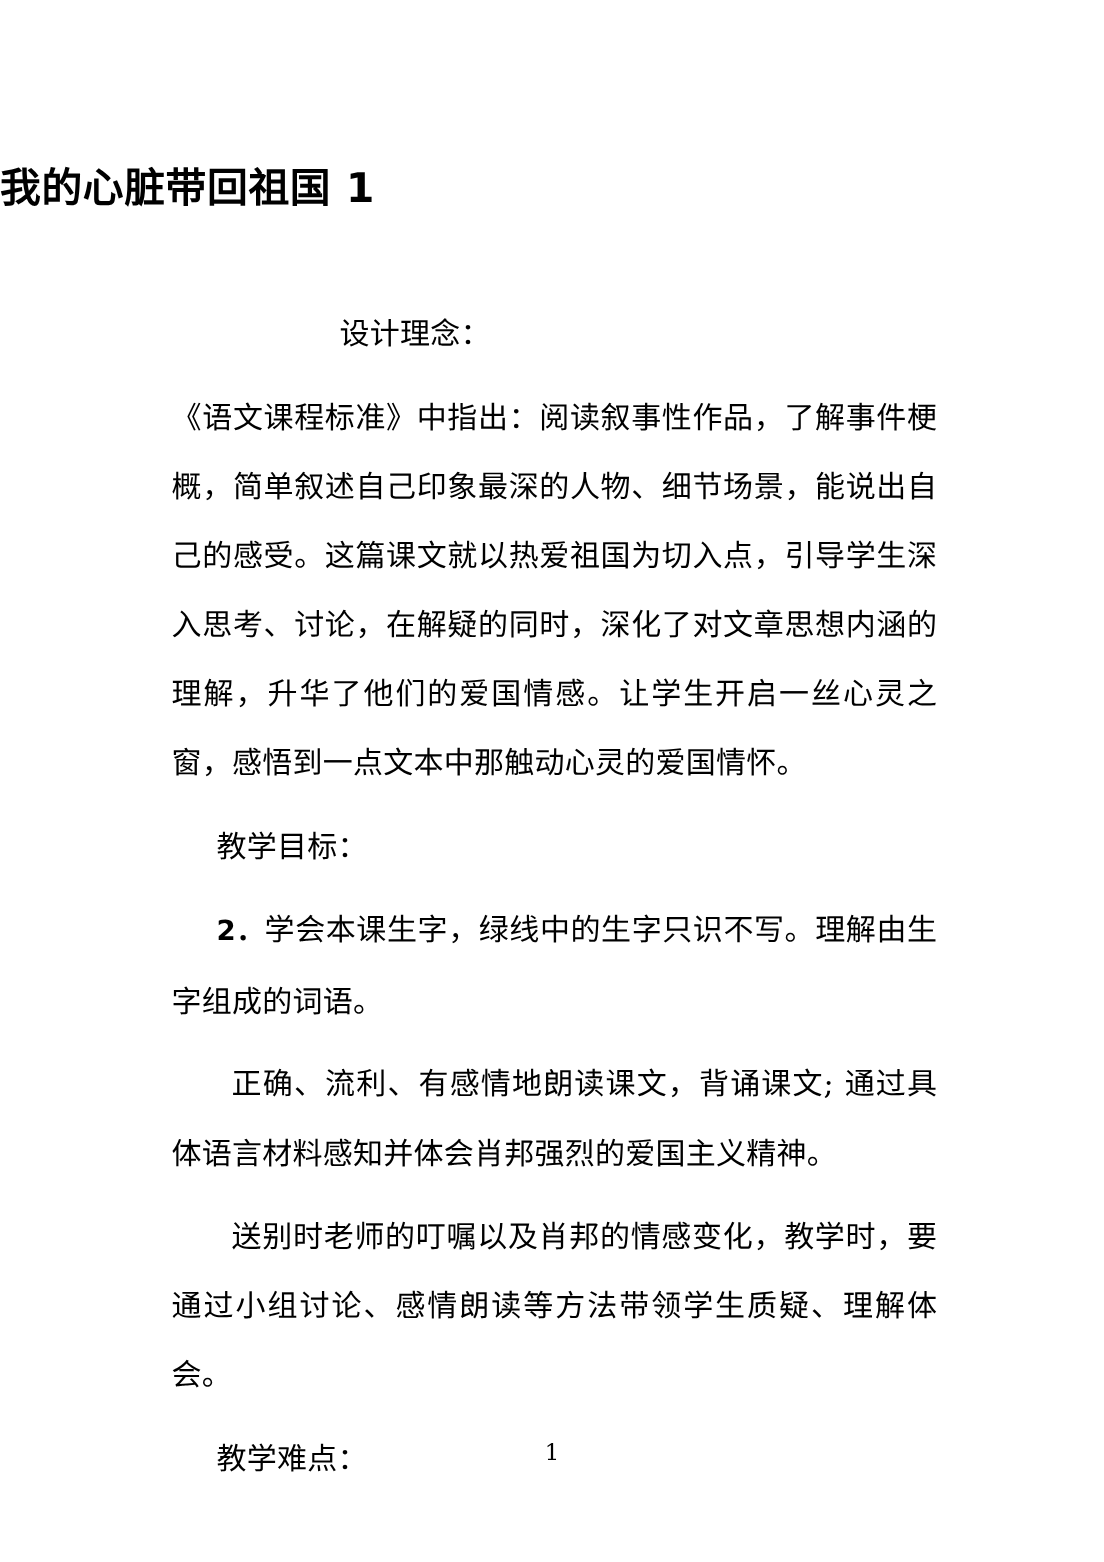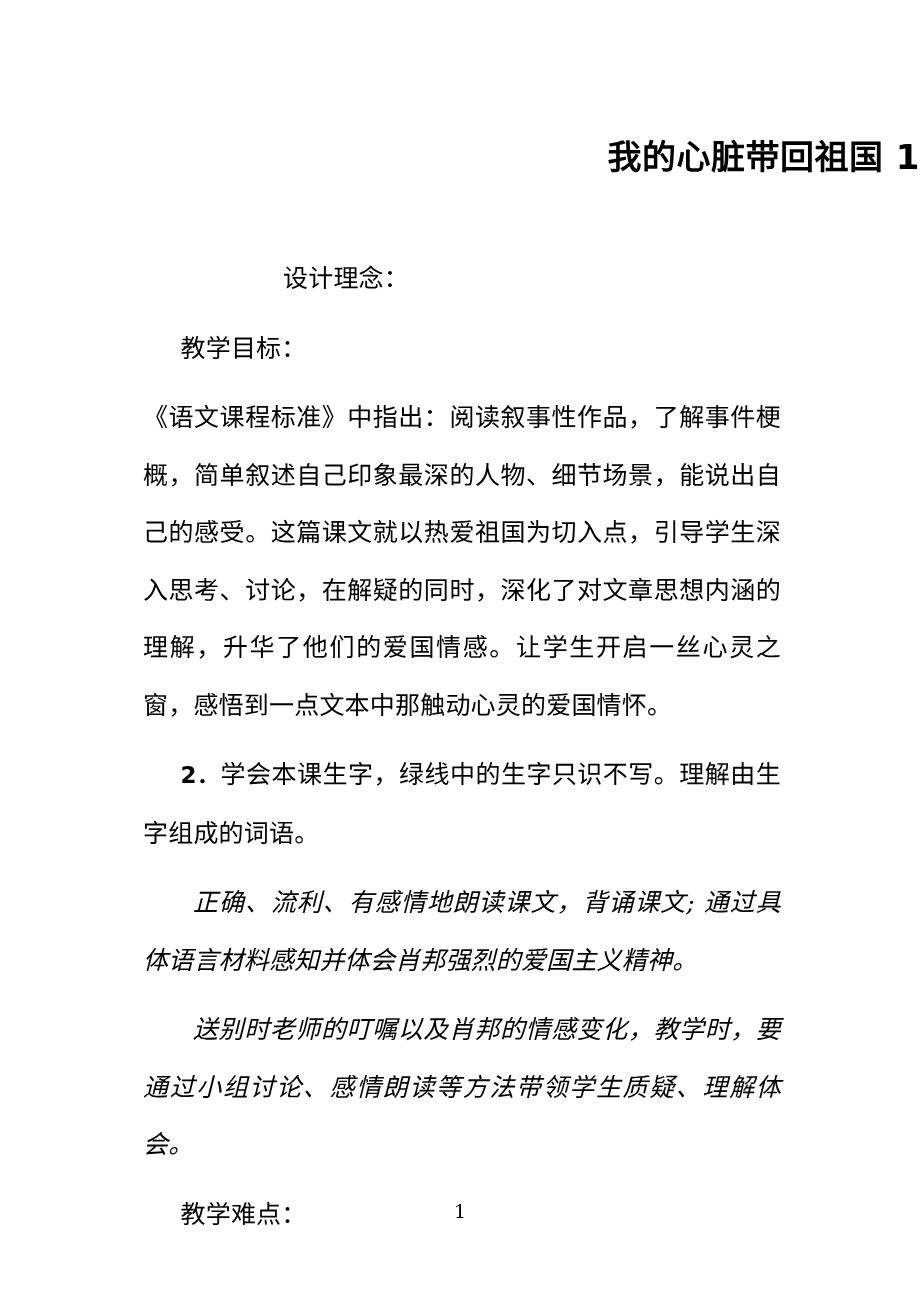--- a/index.html
+++ b/index.html
@@ -20,21 +20,21 @@
     color: #000000;
     -webkit-font-smoothing: antialiased;
   }
 
   
   .doc-title {
     position: absolute;
     left: 0;
     right: 0;
     top: 112px;
-    text-align: right;
+    text-align: left;
     font-family: "DejaVu Sans", "Liberation Sans", sans-serif;
     font-weight: bold;
     font-size: 34px;
     line-height: 44px;
     letter-spacing: 0.5px;
     white-space: nowrap;
   }
 
   
   .body-block {
@@ -48,21 +48,21 @@
     margin: 12px;
     font-size: 25px;
     line-height: 57.5px;
     text-align: justify;
     text-justify: inter-ideograph;
     letter-spacing: 0.2px;
     font-family: "DejaVu Serif", "Liberation Serif", serif;
   }
 
   
-  .indent-2 { text-indent: 2em; font-style: italic; }
+  .indent-2 { text-indent: 2em; }
   .indent-1-5 { text-indent: 1.5em; }
   .indent-5 { text-indent: 5.6em; }
   .indent-0 { text-indent: 0; }
 
   
   .num {
     font-family: "DejaVu Sans", "Liberation Sans", sans-serif;
     font-weight: bold;
     font-size: 23px;
   }
@@ -84,23 +84,23 @@
 <body>
 
 <div class="page">
 
   <h1 class="doc-title">我的心脏带回祖国 1</h1>
 
   <div class="body-block">
 
     <p class="para indent-5">设计理念：</p>
 
+    <p class="para indent-0">《语文课程标准》中指出：阅读叙事性作品，了解事件梗概，简单叙述自己印象最深的人物、细节场景，能说出自己的感受。这篇课文就以热爱祖国为切入点，引导学生深入思考、讨论，在解疑的同时，深化了对文章思想内涵的理解，升华了他们的爱国情感。让学生开启一丝心灵之窗，感悟到一点文本中那触动心灵的爱国情怀。</p>
+
     <p class="para indent-1-5">教学目标：</p>
-
-    <p class="para indent-0">《语文课程标准》中指出：阅读叙事性作品，了解事件梗概，简单叙述自己印象最深的人物、细节场景，能说出自己的感受。这篇课文就以热爱祖国为切入点，引导学生深入思考、讨论，在解疑的同时，深化了对文章思想内涵的理解，升华了他们的爱国情感。让学生开启一丝心灵之窗，感悟到一点文本中那触动心灵的爱国情怀。</p>
 
 
     <p class="para indent-1-5">
       <span class="num">2．</span><span>学会本课生字，绿线中的生字只识不写。理解由生字组成的词语。</span>
     </p>
 
 
 
     <p class="para indent-2">正确、流利、有感情地朗读课文，背诵课文; 通过具体语言材料感知并体会肖邦强烈的爱国主义精神。</p>
 

